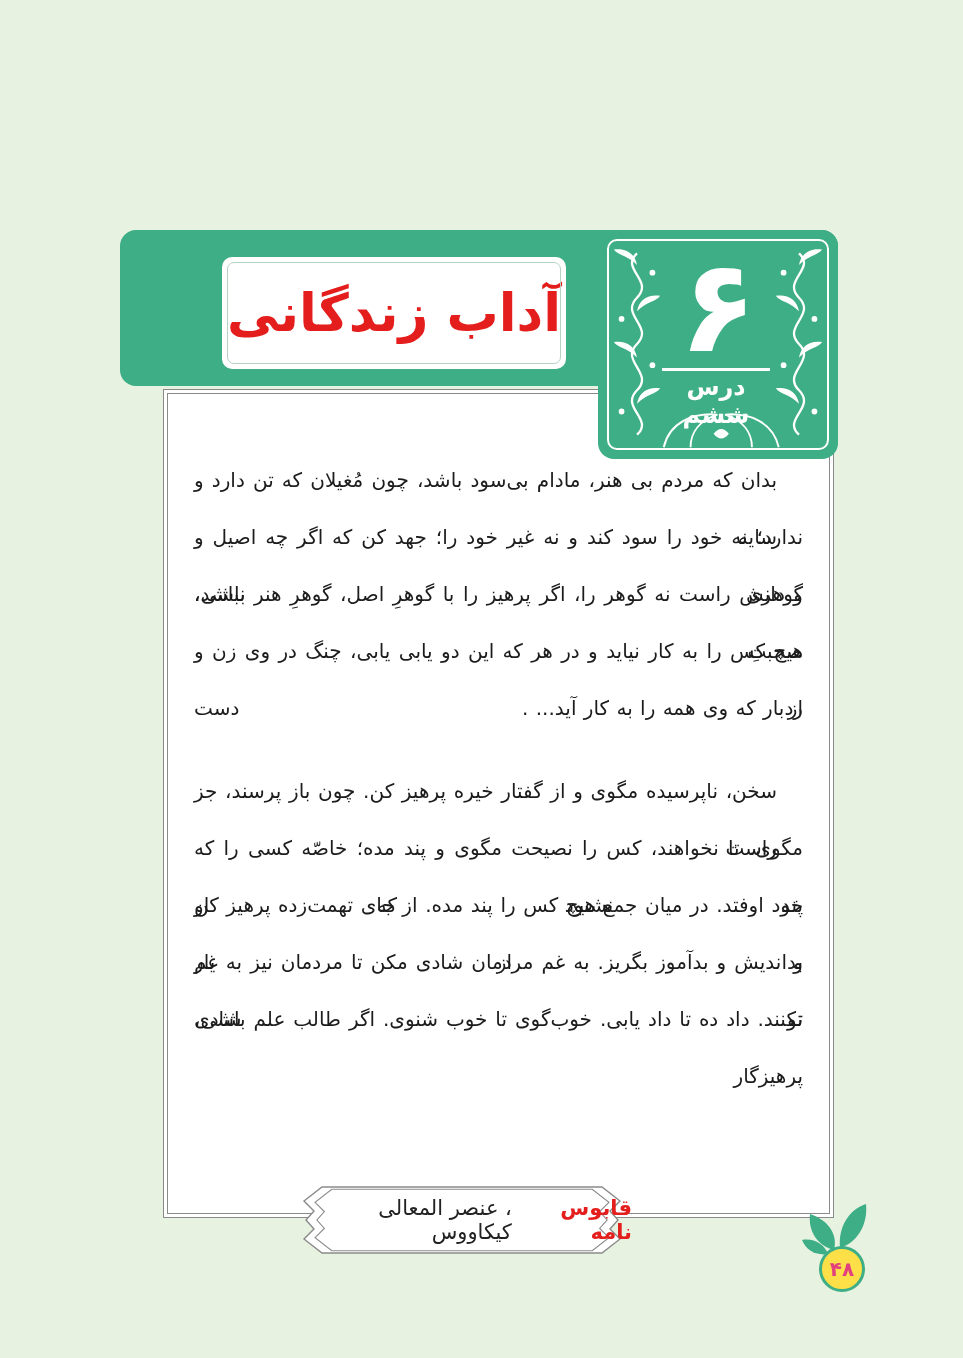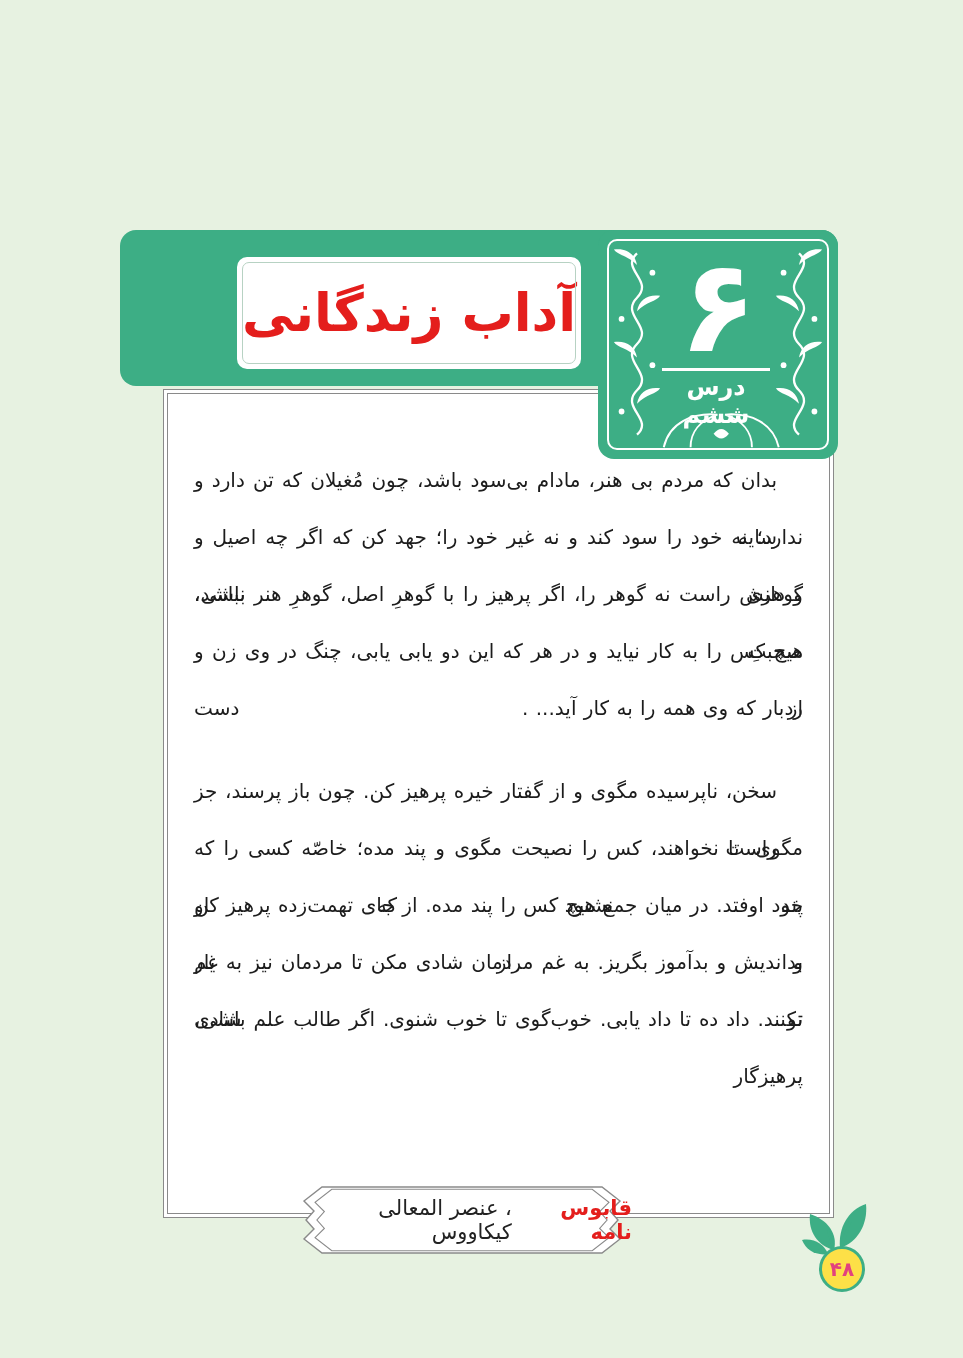--- a/index.html
+++ b/index.html
@@ -21,21 +21,21 @@
   .orn.left{left:12px;}
   .orn.right{right:12px;transform:scaleX(-1);}
   .orn-bottom{position:absolute;left:54px;right:54px;bottom:8px;height:46px;}
   .lesson-number{position:absolute;left:0;right:0;top:2px;height:150px;
           color:#fff;font-size:128px;font-weight:bold;text-align:center;line-height:150px;}
   .lesson-rule{position:absolute;left:64px;top:138px;width:108px;height:3px;background:#fff;}
   .lesson-label{position:absolute;left:56px;top:143px;width:124px;text-align:center;
           color:#fff;font-size:24px;font-weight:bold;}
 
   
-  .title-box{position:absolute;left:237px;top:257px;width:344px;height:112px;
+  .title-box{position:absolute;left:222px;top:257px;width:344px;height:112px;
           background:#fff;border-radius:10px;z-index:5;}
   .title-box::after{content:"";position:absolute;inset:5px;border:1px solid #b7d2c3;border-radius:7px;}
   .title-text{position:absolute;inset:0;display:flex;align-items:center;justify-content:center;
           color:var(--red);font-size:52px;font-weight:bold;direction:rtl;}
 
   
   .main-box{position:absolute;left:131px;top:393px;width:663px;height:821px;background:#fff;
           border:1px solid var(--gray);
           box-shadow:0 0 0 3px #fff,0 0 0 4px var(--gray);z-index:2;margin-left:36px;}
   .text-area{position:absolute;top:58px;left:26px;right:26px;bottom:80px;direction:rtl;}

